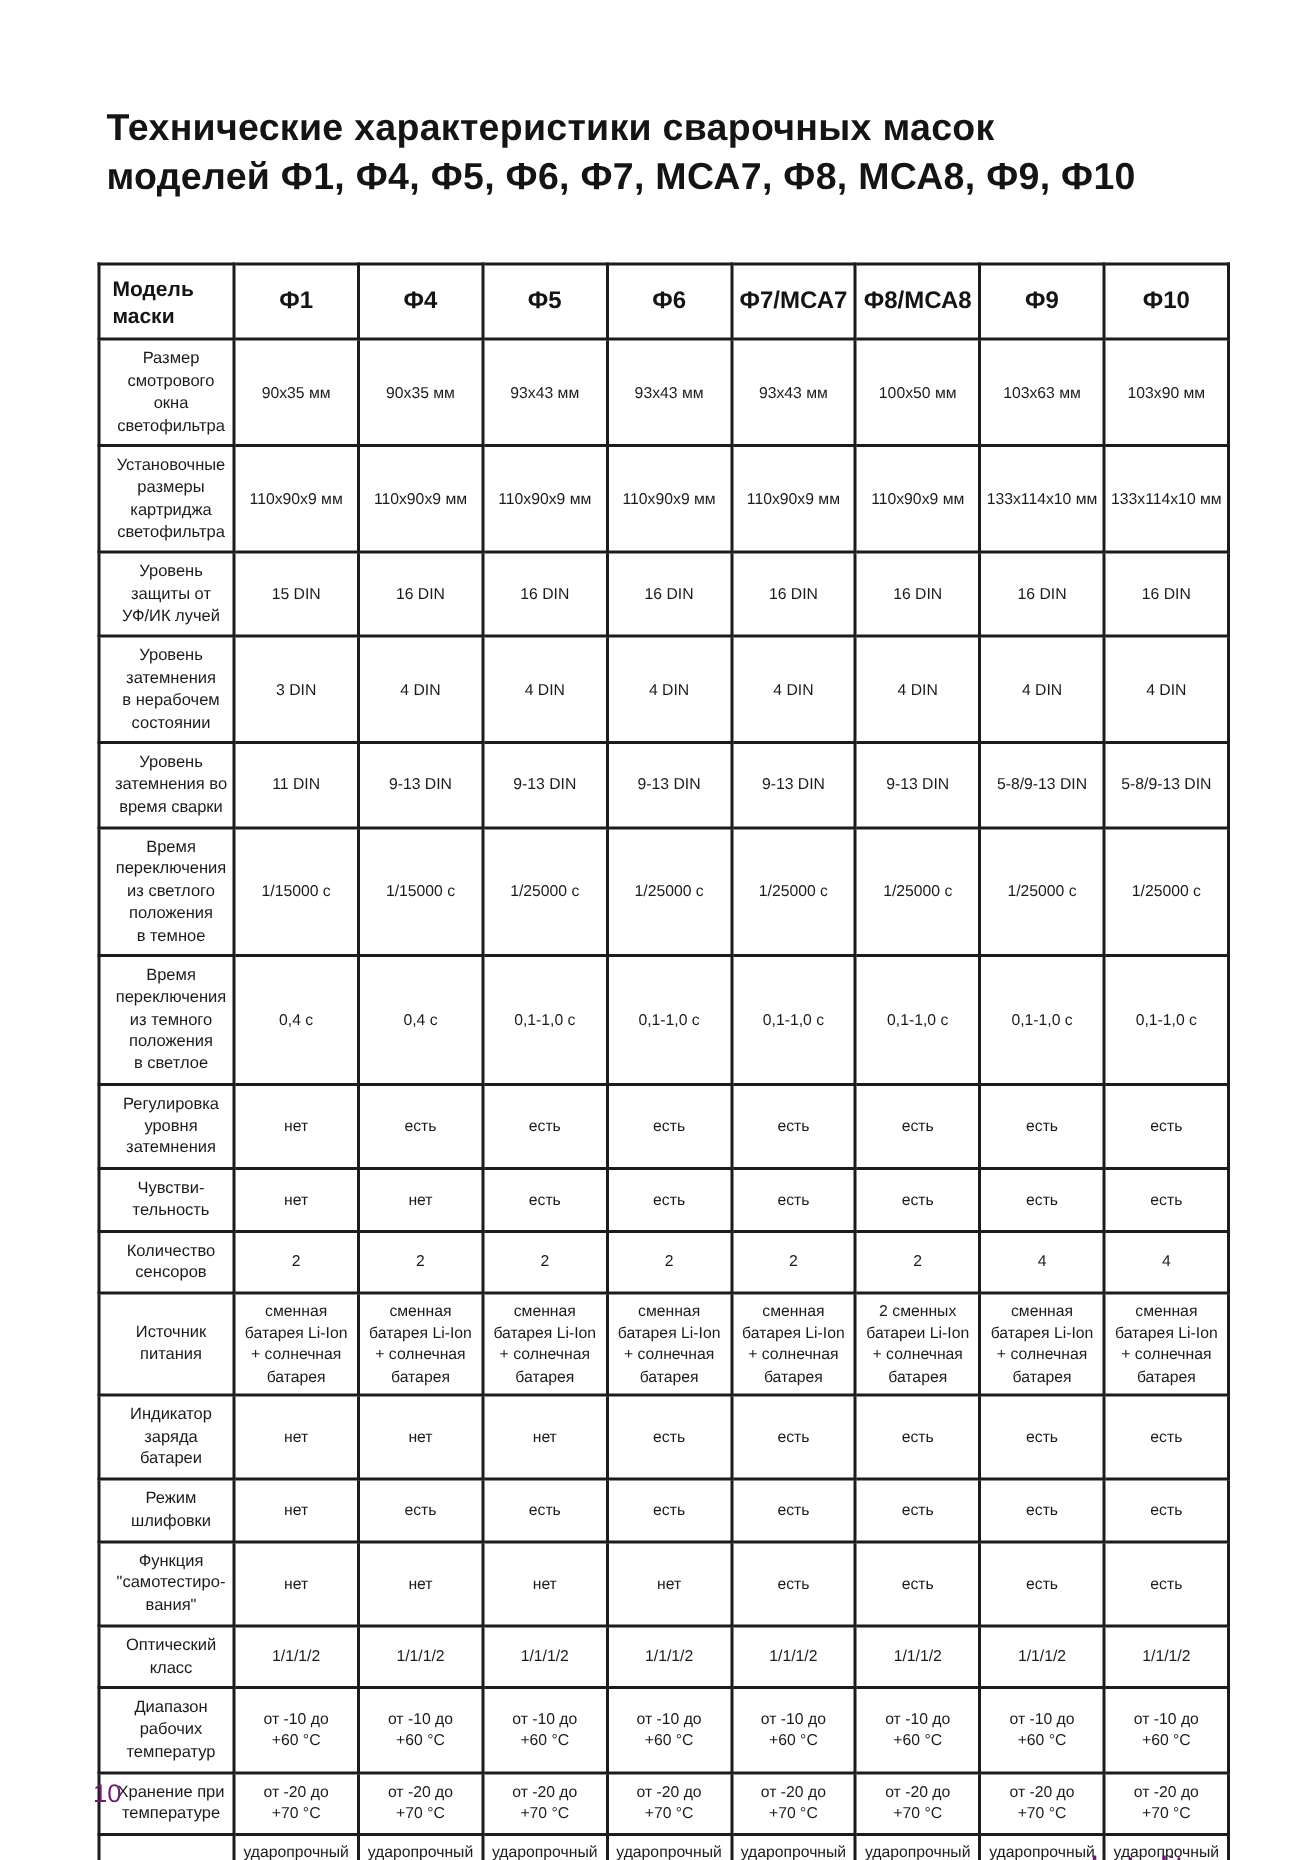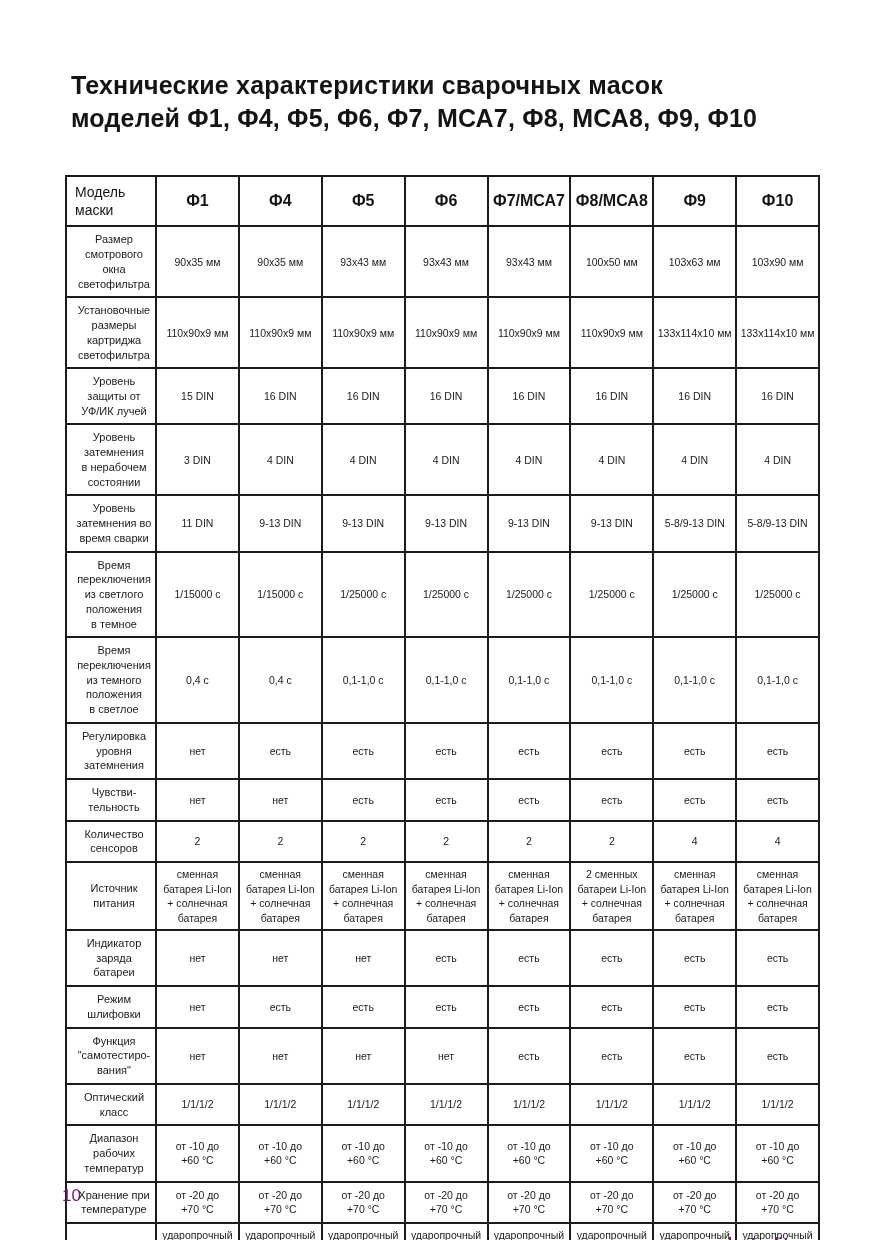--- a/index.html
+++ b/index.html
@@ -36,21 +36,21 @@
   }
   .spec-table th, .spec-table td {
     border: 2px solid #1c1c1c;
     vertical-align: middle;
     white-space: pre-line;
   }
   .spec-table col.label-col { width: 90px; }
   .corner-header {
     text-align: left;
     font-size: 14px;
-    font-weight: normal;
+    font-weight: bold;
     padding: 6px 3px 6px 8px;
     line-height: 1.3;
     color: #141414;
   }
   .model-header {
     text-align: center;
     font-size: 16px;
     font-weight: bold;
     padding: 6px 2px;
     color: #141414;

